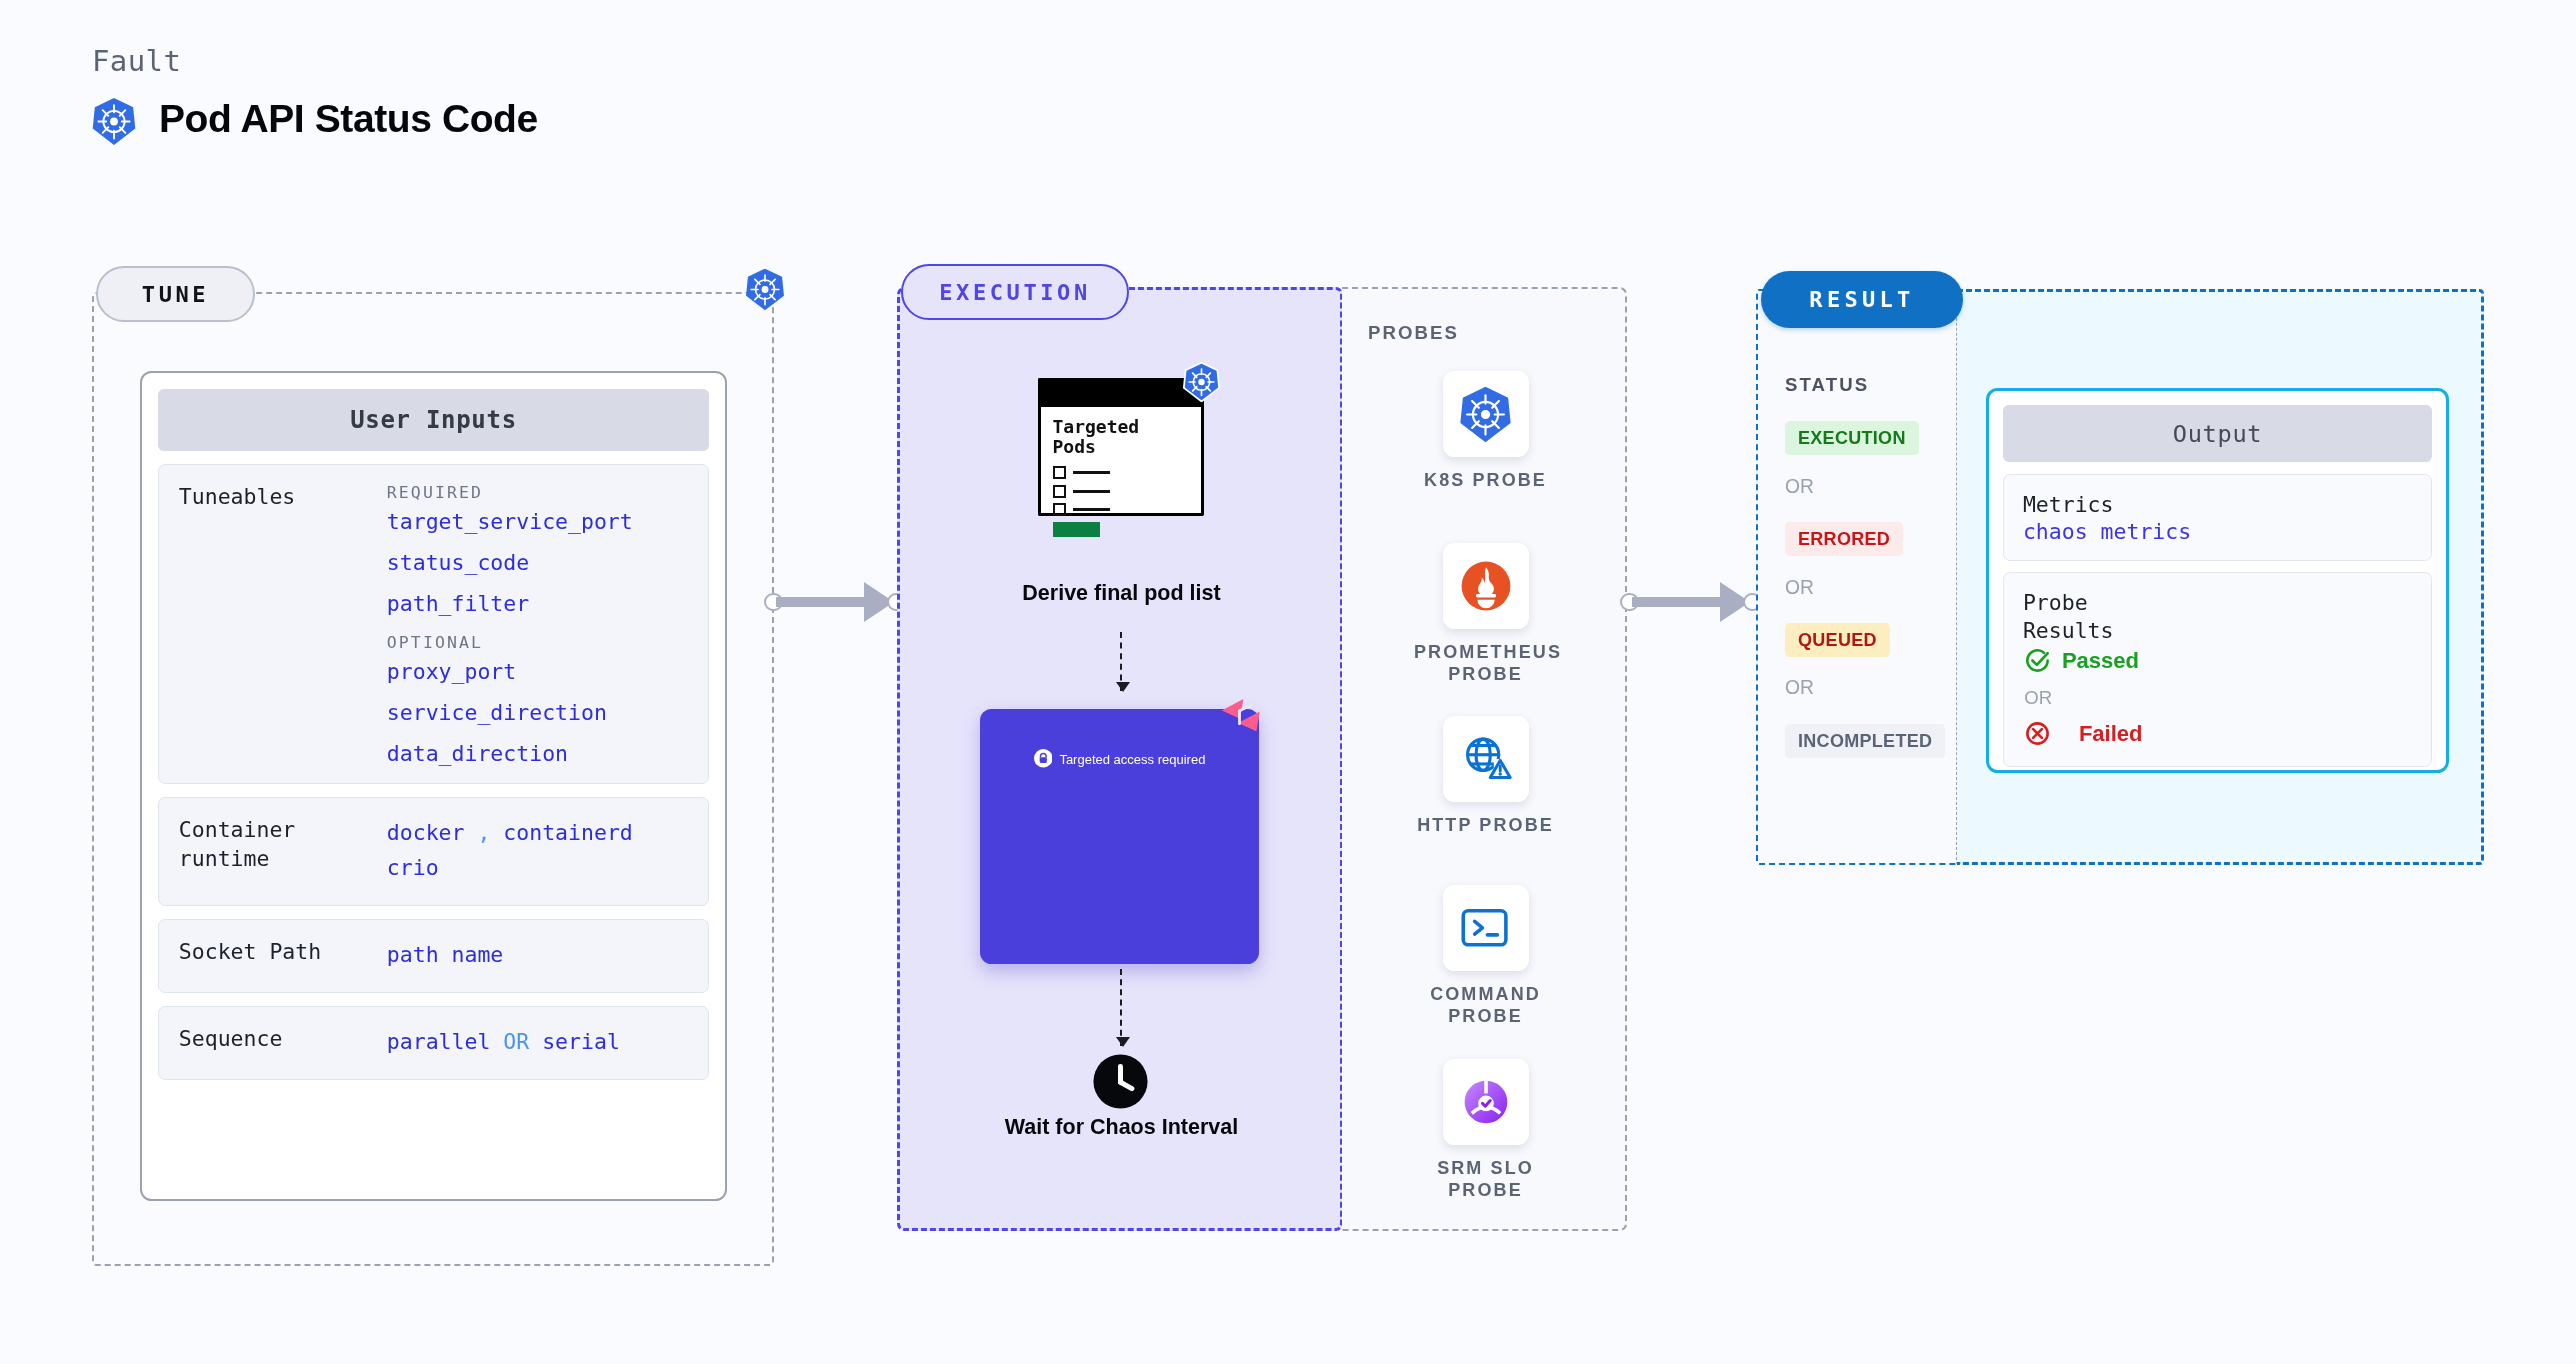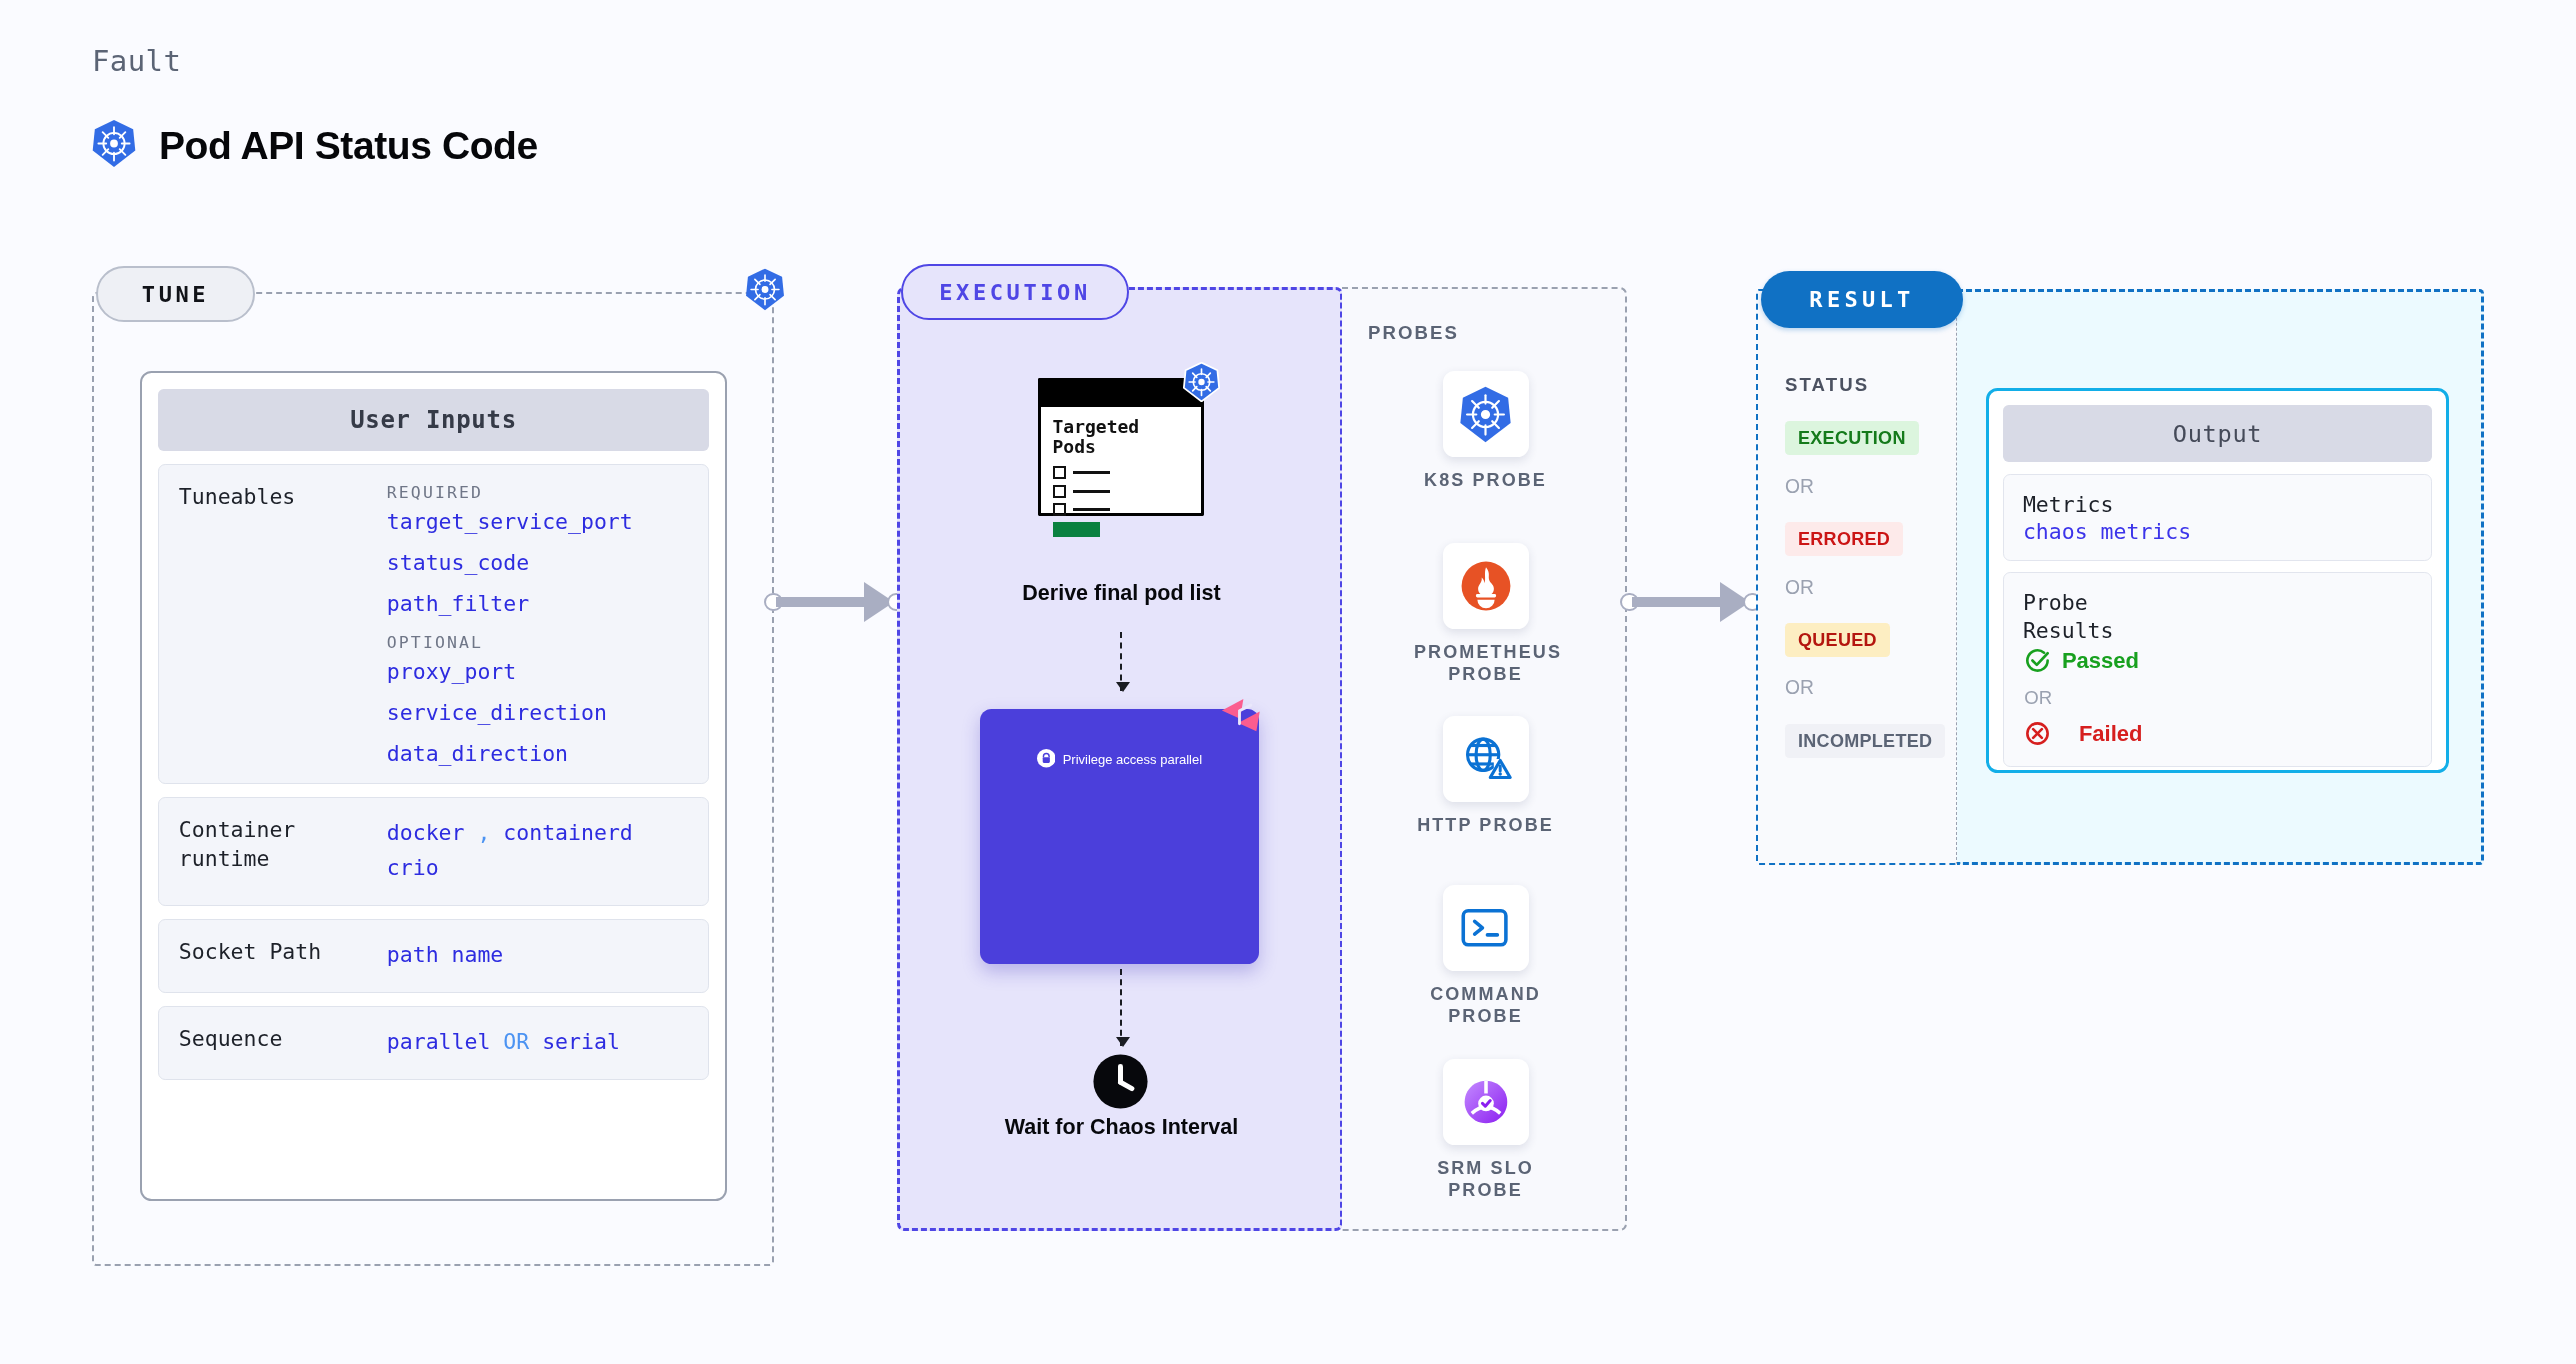--- a/index.html
+++ b/index.html
@@ -15,21 +15,21 @@
   .page { position: relative; width: 2576px; height: 1365px; }
 
   
   .header { position: absolute; left: 92px; top: 44px; }
   .fault-label {
     font-family: "DejaVu Sans Mono", monospace;
     font-size: 29px;
     color: #5b6475;
     letter-spacing: 0.4px;
   }
-  .title-row { display: flex; align-items: flex-end; gap: 23px; margin-top: 41px; }
+  .title-row { display: flex; align-items: flex-start; gap: 23px; margin-top: 19px; }
   .title-text {
     font-size: 39px;
     font-weight: 700;
     color: #06070a;
     letter-spacing: -0.4px;
   }
 
   
   .k8s { display: block; }
 
@@ -555,21 +555,21 @@
 
   <div class="action-card">
     <div class="privilege">
       <span>
         <svg width="18.6" height="18.6" viewBox="0 0 26 26">
           <circle cx="13" cy="13" r="13" fill="#fff"></circle>
           <path d="M9 12 v-1.6a4 4 0 0 1 8 0V12" stroke="#4b3fdb" stroke-width="2" fill="none"></path>
           <rect x="8" y="11.5" width="10" height="8" rx="1.6" fill="#4b3fdb"></rect>
         </svg>
       </span>
-      <span class="privilege-text">Privilege access parallel</span>
+      <span class="privilege-text">Targeted access required</span>
     </div>
     <span class="ribbon">
       <svg width="53" height="46" viewBox="0 0 74 64">
         <g transform="rotate(-28 37 32)" fill="#fb5d8f">
           <path d="M14 8 L48 8 L31 30 Z"></path>
           <path d="M26 34 L60 34 L43 56 Z"></path>
         </g>
         <g stroke="#e9e7fb" stroke-width="4" stroke-linecap="round">
           <line x1="30" y1="22" x2="46" y2="14"></line>
           <line x1="30" y1="24" x2="30" y2="40"></line>

